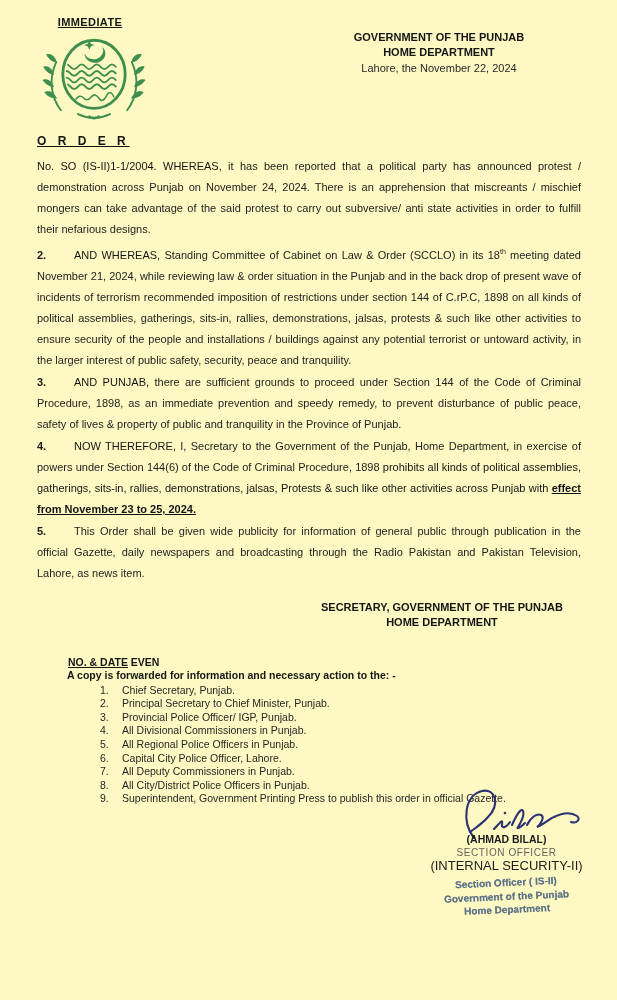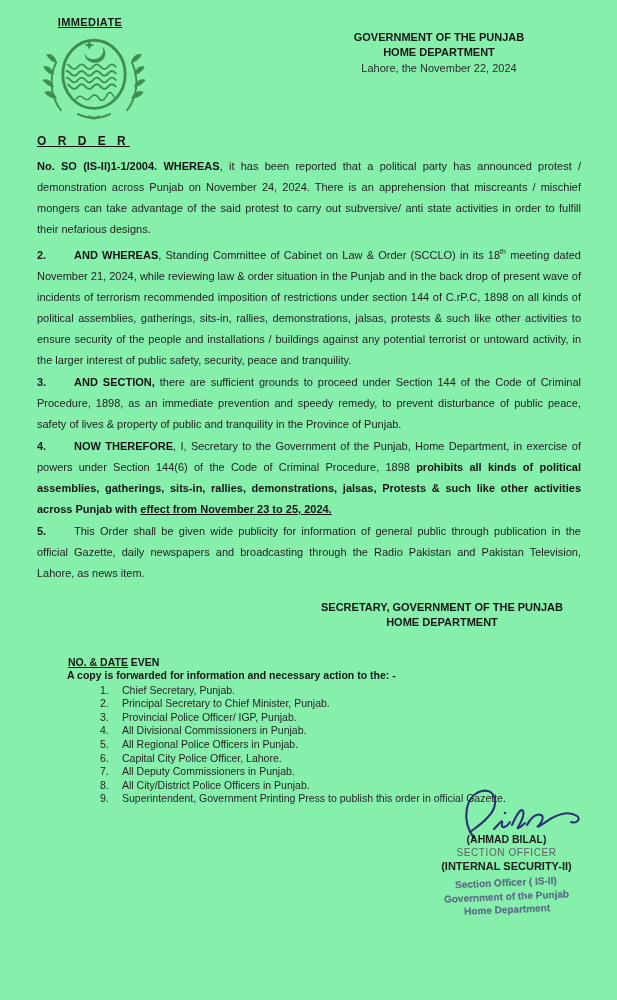--- a/index.html
+++ b/index.html
@@ -1,21 +1,21 @@
 <!DOCTYPE html>
 <html><head>
 <meta charset="utf-8">
 <style>
   * { margin: 0; padding: 0; box-sizing: border-box; }
   html, body { background: #ffffff; }
   body { font-family: "Liberation Sans", sans-serif; color: #1d1d1d; }
   .page {
     position: relative;
     width: 617px; height: 1000px;
-    background: #86efac;
+    background: #fef9c3;
     overflow: hidden;
   }
   .content { padding: 12px 36px 0 37px; }
 
   
   .header-row { display: flex; justify-content: space-between; min-height: 112px; }
   .header-left { width: 140px; text-align: center; }
   .urgency {
     display: inline-block;
     font-weight: 700; font-size: 11px; letter-spacing: .4px;
@@ -32,21 +32,21 @@
     font-weight: 700; font-size: 12px; letter-spacing: 4px;
     text-decoration: underline; margin: 2px 0 8px 0; color: #141414;
   }
 
   
   .para {
     font-size: 11px; line-height: 21px; text-align: justify;
     color: #222; margin-bottom: 1px;
   }
   .para .num { display: inline-block; width: 37px; font-weight: 700; color: #1a1a1a; }
-  .b { font-weight: 700; color: #141414; }
+  .b { font-weight: 400; color: #141414; }
   .bu { font-weight: 700; text-decoration: underline; color: #141414; }
   sup { font-size: 7px; }
 
   
   .signatory {
     width: 270px; margin: 16px 4px 0 auto; text-align: center;
     font-weight: 700; font-size: 11px; line-height: 15px; color: #151515;
   }
 
   
@@ -59,21 +59,21 @@
   }
   .recipients { margin-left: 63px; margin-top: 1px; }
   .recipient { font-size: 10.5px; line-height: 13.6px; color: #262626; display: flex; }
   .recipient .rnum { width: 22px; flex: 0 0 22px; }
 
   
   .sig-block { position: absolute; top: 786px; left: 404px; width: 205px; text-align: center; }
   .sig-scribble { margin-left: 28px; margin-bottom: -16px; }
   .sig-name { font-weight: 700; font-size: 10.5px; color: #1b1b1b; line-height: 14px; }
   .sig-desig { font-size: 10px; color: #5f5f5f; letter-spacing: .6px; line-height: 13px; }
-  .sig-wing { font-weight: 700; font-size: 11px; color: #202020; line-height: 14px; }
+  .sig-wing { font-weight: 400; font-size: 13px; color: #202020; line-height: 14px; }
   .stamp {
     margin-top: 3px; transform: rotate(-2.5deg);
     color: #5d7389; font-weight: 700; font-size: 10px; line-height: 13.5px;
     text-shadow: 0 0 .6px rgba(93,115,137,.8);
   }
 </style>
 </head>
 <body>
 
 <div class="page">
@@ -133,21 +133,21 @@
         <div class="place-date">Lahore, the November 22, 2024</div>
       </div>
     </div>
 
     <div class="order-title">O R D E R</div>
 
     <p class="para"><span class="b">No. SO (IS-II)1-1/2004. WHEREAS</span><span>, it has been reported that a political party has announced protest / demonstration across Punjab on November 24, 2024. There is an apprehension that miscreants / mischief mongers can take advantage of the said protest to carry out subversive/ anti state activities in order to fulfill their nefarious designs.</span></p>
 
     <p class="para"><span class="num">2.</span><span class="b">AND WHEREAS</span><span>, Standing Committee of Cabinet on Law &amp; Order (SCCLO) in its 18</span><sup>th</sup><span> meeting dated November 21, 2024, while reviewing law &amp; order situation in the Punjab and in the back drop of present wave of incidents of terrorism recommended imposition of restrictions under section 144 of C.rP.C, 1898 on all kinds of political assemblies, gatherings, sits-in, rallies, demonstrations, jalsas, protests &amp; such like other activities to ensure security of the people and installations / buildings against any potential terrorist or untoward activity, in the larger interest of public safety, security, peace and tranquility.</span></p>
 
-    <p class="para"><span class="num">3.</span><span class="b">AND SECTION,</span><span> there are sufficient grounds to proceed under Section 144 of the Code of Criminal Procedure, 1898, as an immediate prevention and speedy remedy, to prevent disturbance of public peace, safety of lives &amp; property of public and tranquility in the Province of Punjab.</span></p>
+    <p class="para"><span class="num">3.</span><span class="b">AND PUNJAB,</span><span> there are sufficient grounds to proceed under Section 144 of the Code of Criminal Procedure, 1898, as an immediate prevention and speedy remedy, to prevent disturbance of public peace, safety of lives &amp; property of public and tranquility in the Province of Punjab.</span></p>
 
     <p class="para"><span class="num">4.</span><span class="b">NOW THEREFORE</span><span>, I, Secretary to the Government of the Punjab, Home Department, in exercise of powers under Section 144(6) of the Code of Criminal Procedure, 1898 </span><span class="b">prohibits all kinds of political assemblies, gatherings, sits-in, rallies, demonstrations, jalsas, Protests &amp; such like other activities across Punjab with </span><span class="bu">effect from November 23 to 25, 2024.</span></p>
 
     <p class="para"><span class="num">5.</span><span>This Order shall be given wide publicity for information of general public through publication in the official Gazette, daily newspapers and broadcasting through the Radio Pakistan and Pakistan Television, Lahore, as news item.</span></p>
 
     <div class="signatory">
       <div>SECRETARY, GOVERNMENT OF THE PUNJAB</div>
       <div>HOME DEPARTMENT</div>
     </div>
 

